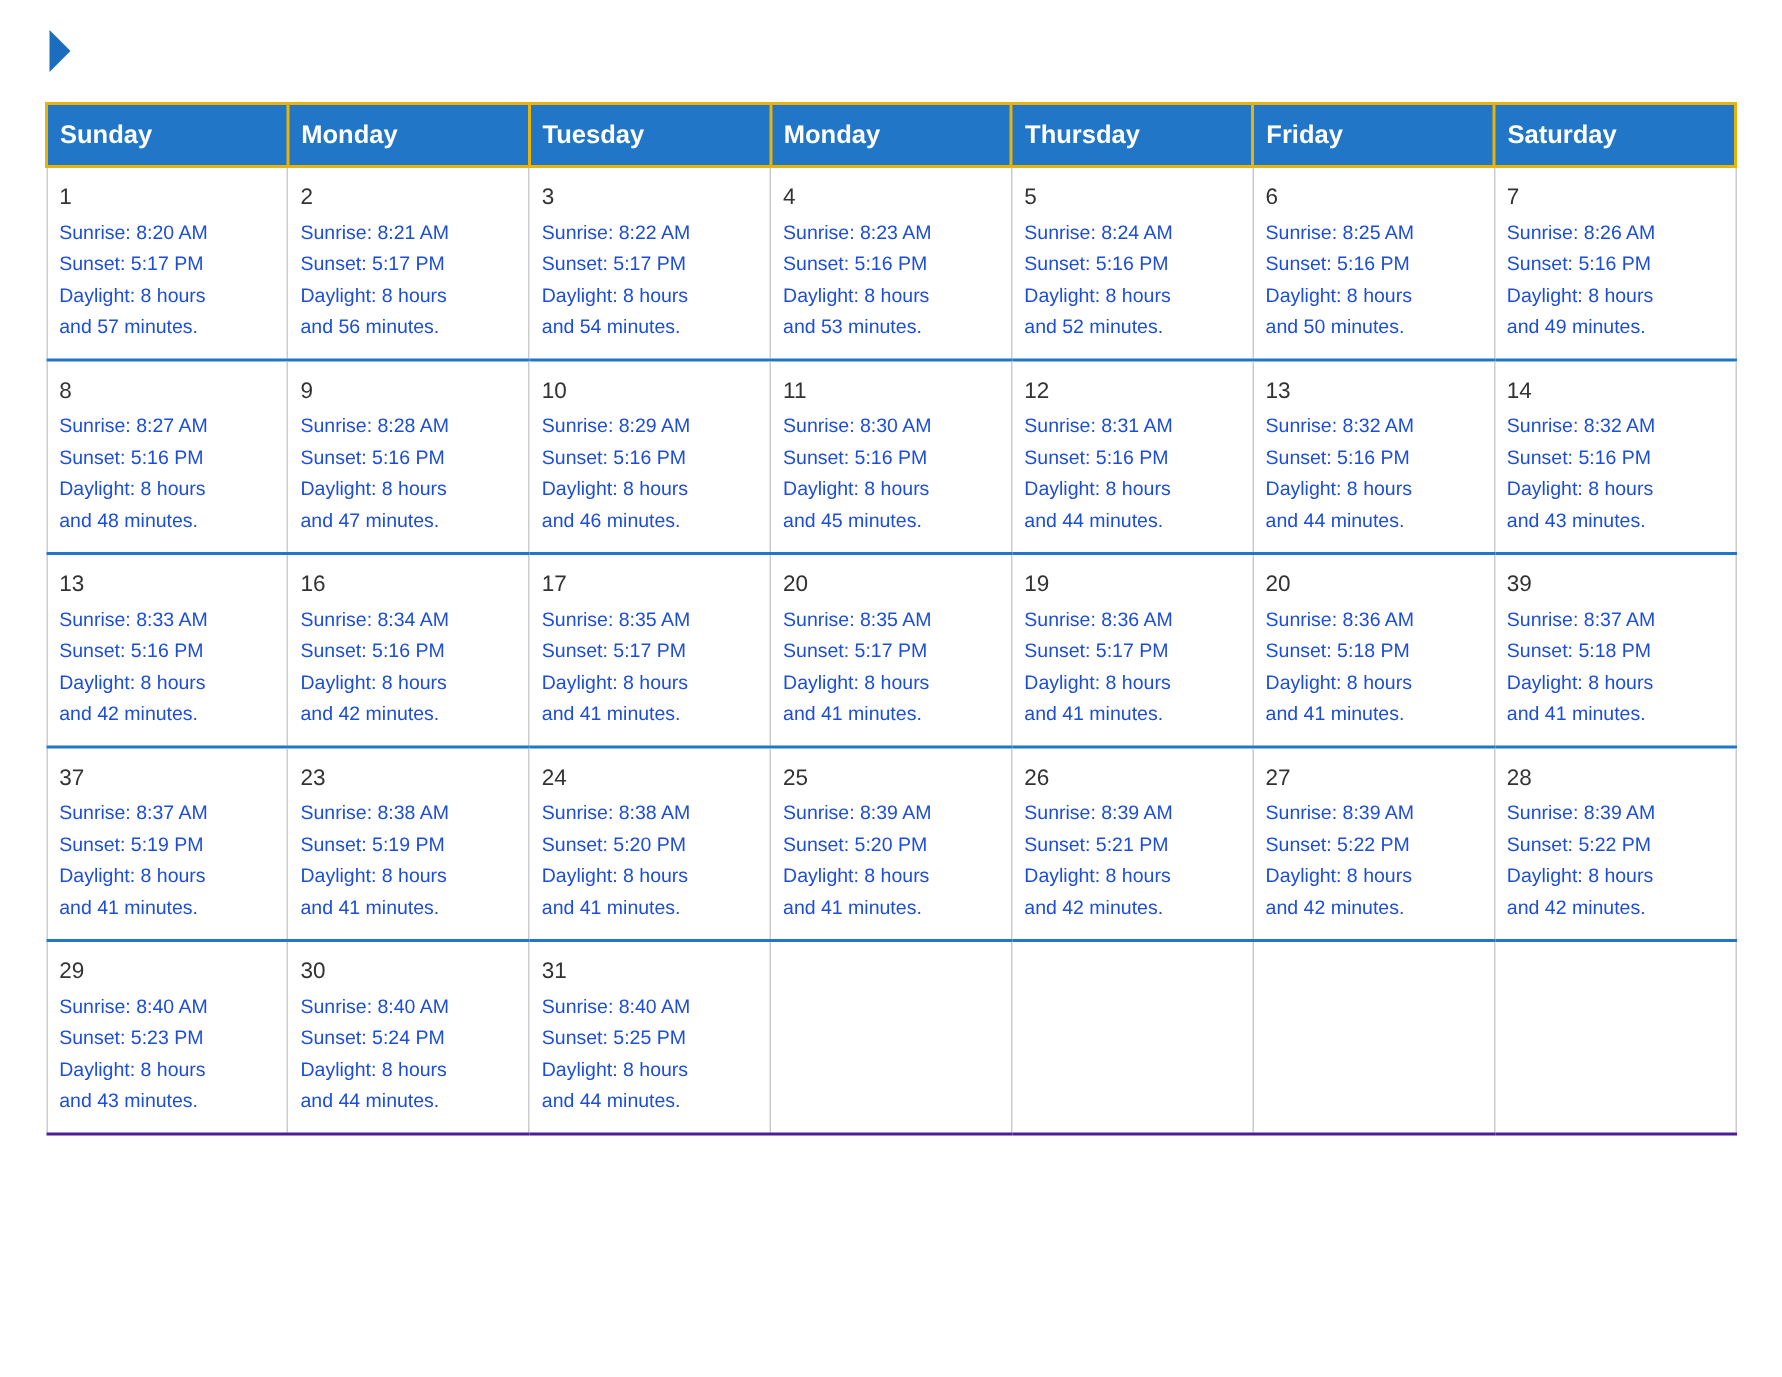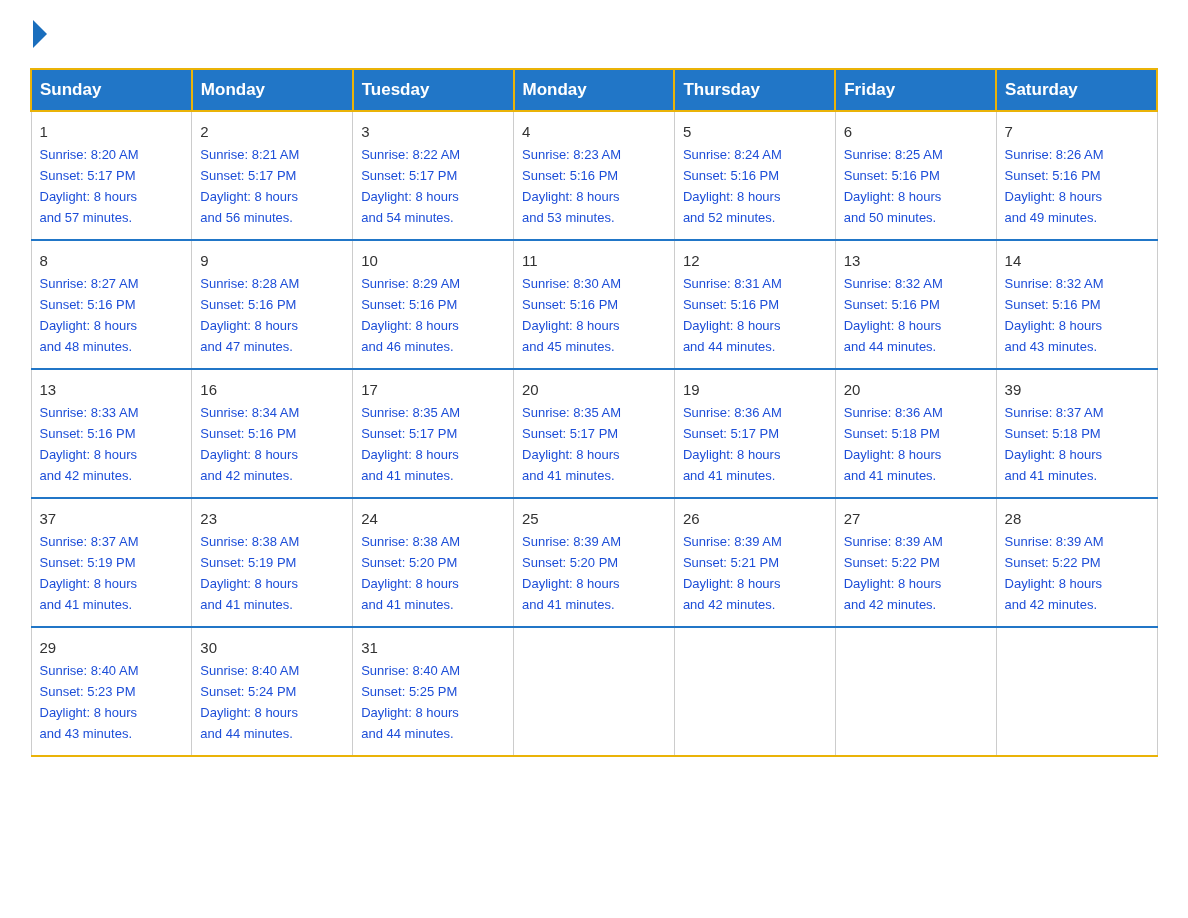--- a/index.html
+++ b/index.html
@@ -89,21 +89,21 @@
       display: block;
     }
     tbody tr td .day-info {
       font-size: 13px;
       color: #1d4ed8;
     }
     tbody tr td.empty {
       background: #fff;
     }
     tbody tr:last-child td {
-      border-bottom: 2px solid #eab308;
+      border-bottom: 2px solid #4c1d95;
     }
   </style>
 </head>
 <body>
 
 <div class="header">
   <div class="logo">
     <div class="logo-text">
       <span class="logo-general"></span>
         <span class="logo-arrow"></span>

